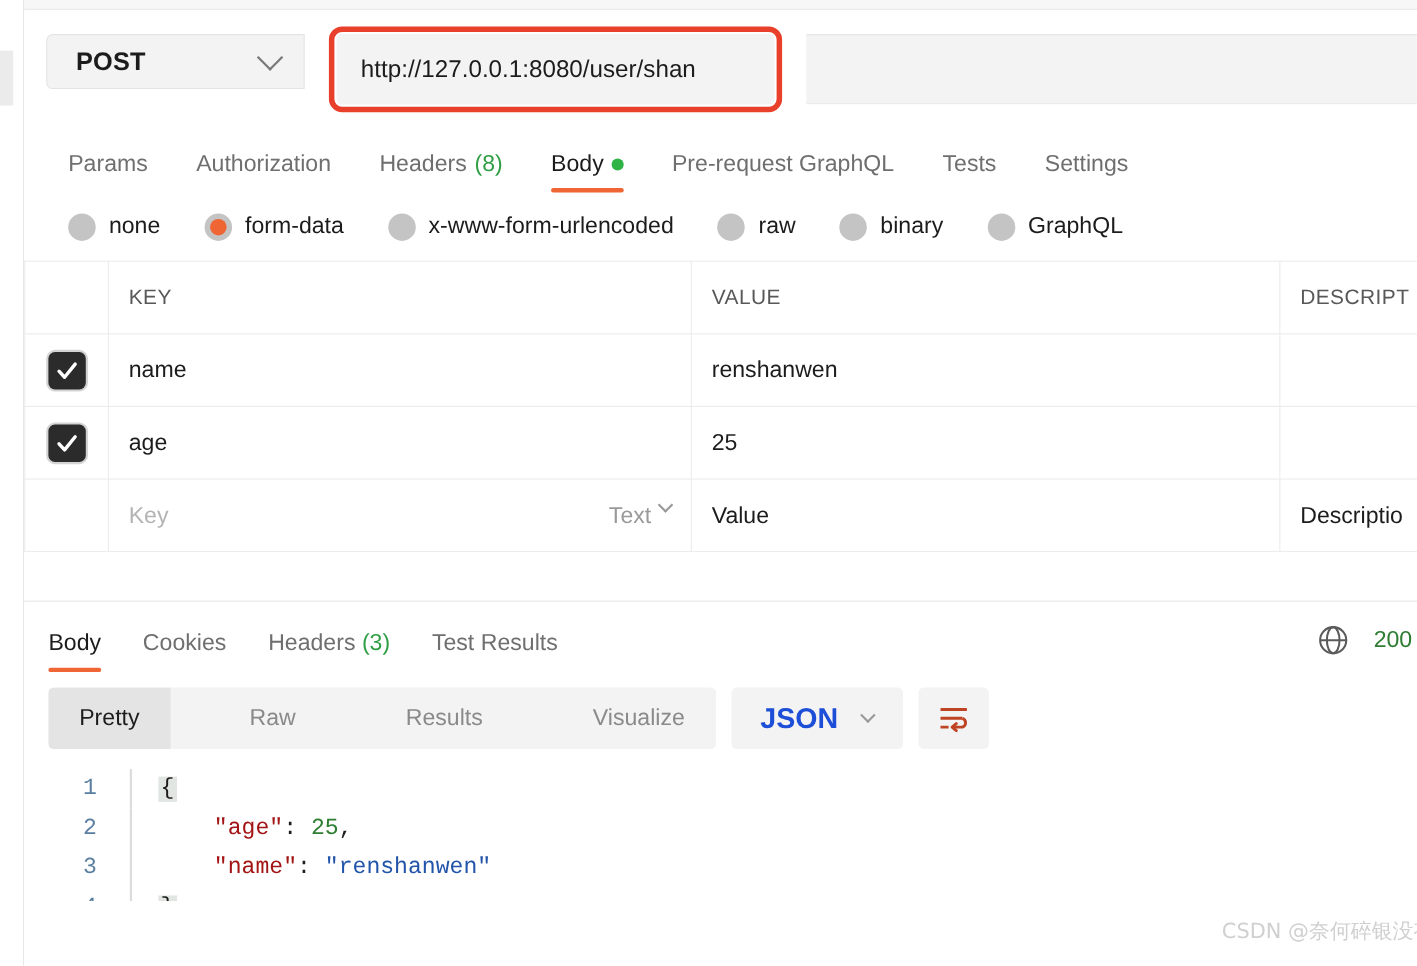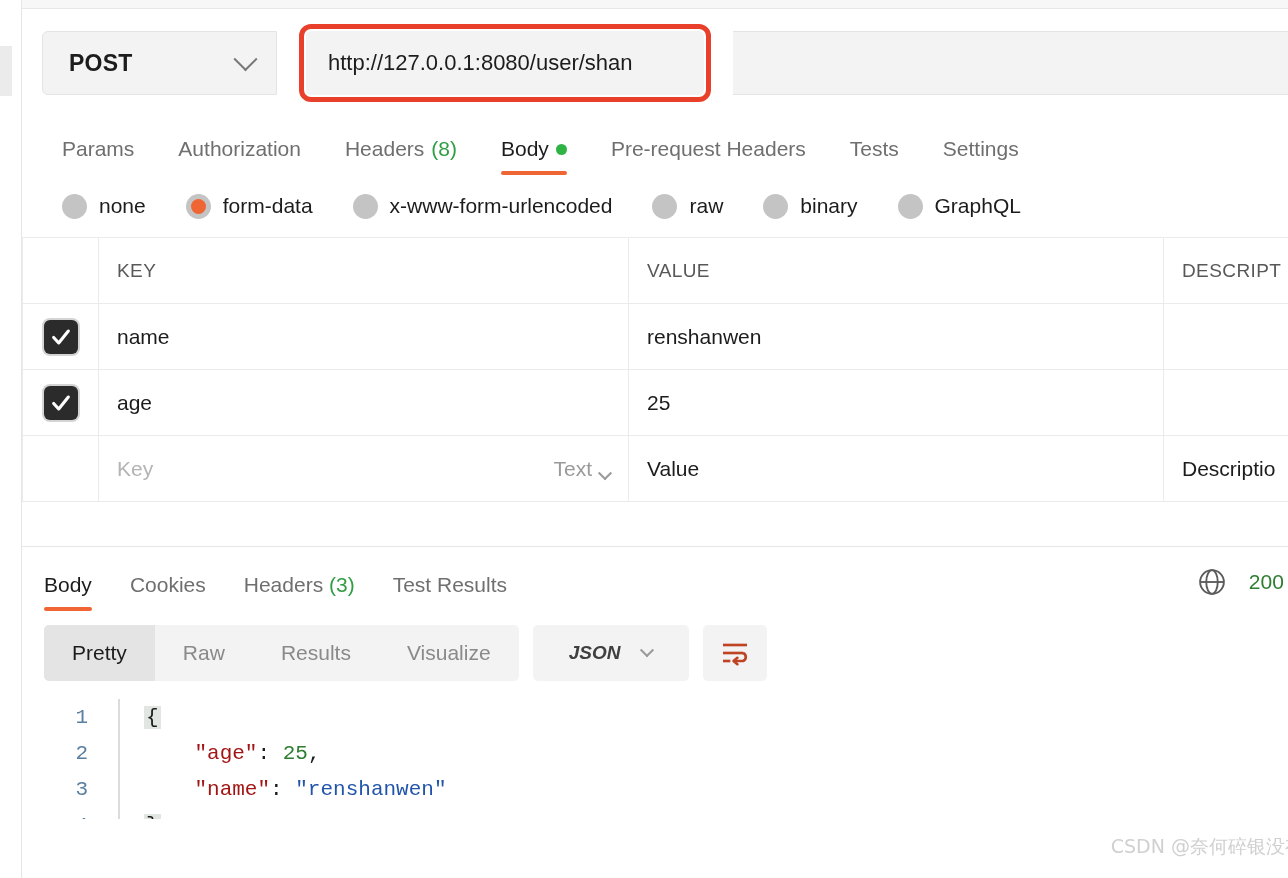--- a/index.html
+++ b/index.html
@@ -47,21 +47,21 @@
   
   .url-row {
     height: 104px;
     position: relative;
     padding: 22px 0 0 20px;
     display: flex;
     align-items: flex-start;
   }
   .method-box {
     width: 235px;
-    height: 64px;
+    height: 50px;
     background: #f3f3f3;
     border: 1px solid #e4e4e4;
     border-radius: 6px 0 0 6px;
     display: flex;
     align-items: center;
     justify-content: space-between;
     padding: 0 22px 0 26px;
     cursor: pointer;
   }
   .method-label {
@@ -221,21 +221,21 @@
   .chk svg { width: 22px; height: 22px; }
   .ph { color: #b4b4b4; }
   .key-cell-inner {
     display: flex;
     align-items: center;
     justify-content: space-between;
     padding-right: 18px;
   }
   .type-sel {
     display: inline-flex;
-    align-items: flex-end;
+    align-items: flex-start;
     gap: 8px;
     color: #9a9a9a;
     font-size: 21px;
     cursor: pointer;
   }
   .chev-sm {
     width: 10px; height: 10px;
     border-right: 2px solid #9a9a9a;
     border-bottom: 2px solid #9a9a9a;
     transform: rotate(45deg) translate(-2px,-2px);
@@ -288,20 +288,21 @@
     align-items: center;
     padding: 14px 0 0 22px;
     gap: 14px;
   }
   .seg {
     display: flex;
     background: #f3f3f3;
     border-radius: 5px;
     overflow: hidden;
     height: 56px;
+    gap: 44px;
   }
   .seg-item {
     padding: 0 28px;
     display: flex;
     align-items: center;
     font-size: 21px;
     color: #8a8a8a;
     cursor: pointer;
     white-space: nowrap;
   }
@@ -311,25 +312,24 @@
   }
   .fmt-sel {
     height: 56px;
     min-width: 156px;
     background: #f3f3f3;
     border-radius: 5px;
     display: flex;
     align-items: center;
     justify-content: center;
     gap: 22px;
-    font-size: 19px;
-    color: #404040;
+    font-size: 26px;
+    color: #1d4ed8;
     font-weight: bold;
     cursor: pointer;
-    font-style: italic;
   }
   .wrap-btn {
     height: 56px; width: 64px;
     background: #f3f3f3;
     border-radius: 5px;
     display: flex;
     align-items: center;
     justify-content: center;
     cursor: pointer;
   }
@@ -421,21 +421,21 @@
       </div>
       <div class="req-tab">
         <span>Headers</span>
         <span class="tab-count">(8)</span>
       </div>
       <div class="req-tab active">
         <span>Body</span>
         <span class="dot-green"></span>
       </div>
       <div class="req-tab">
-        <span>Pre-request Headers</span>
+        <span>Pre-request GraphQL</span>
       </div>
       <div class="req-tab">
         <span>Tests</span>
       </div>
       <div class="req-tab">
         <span>Settings</span>
       </div>
     </div>
 
     <div class="radio-row">

